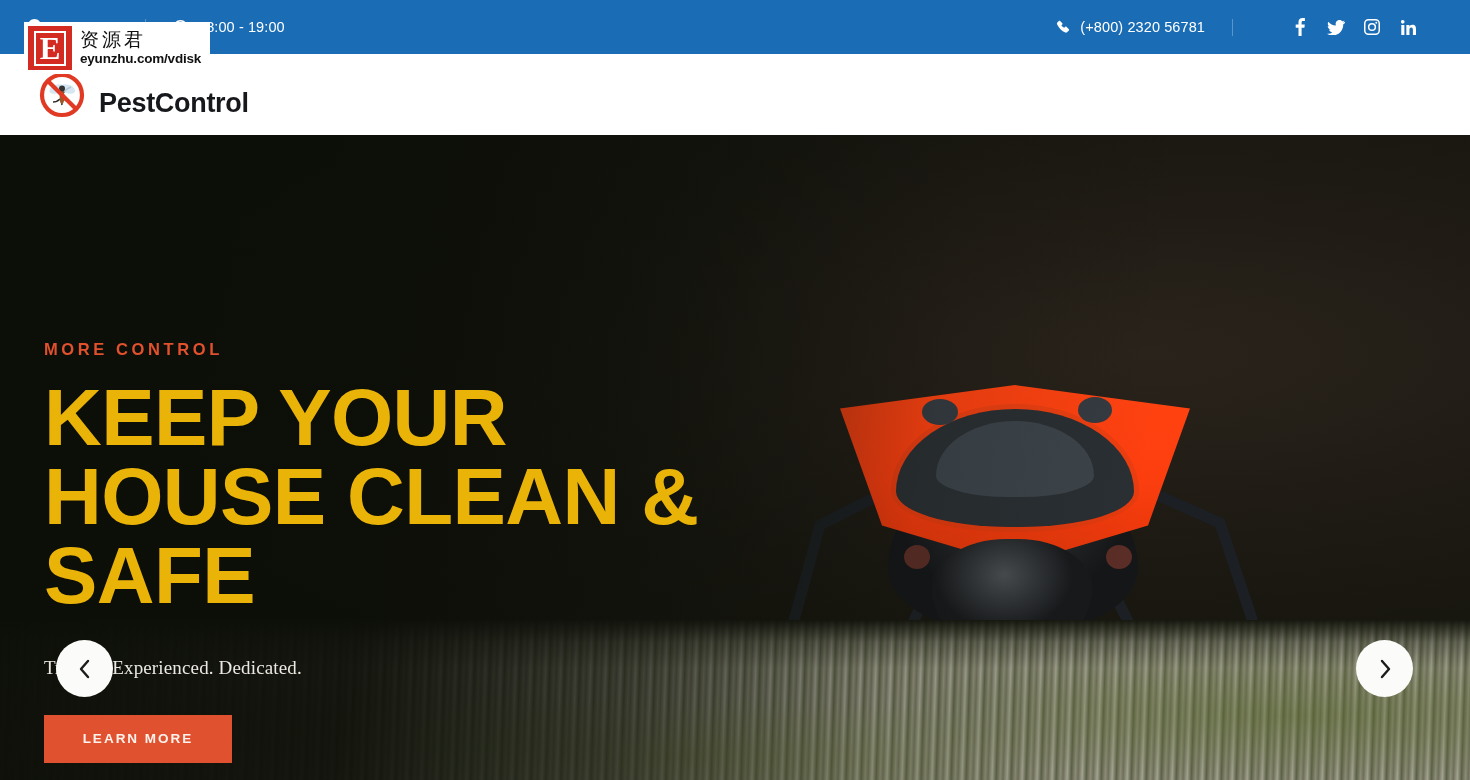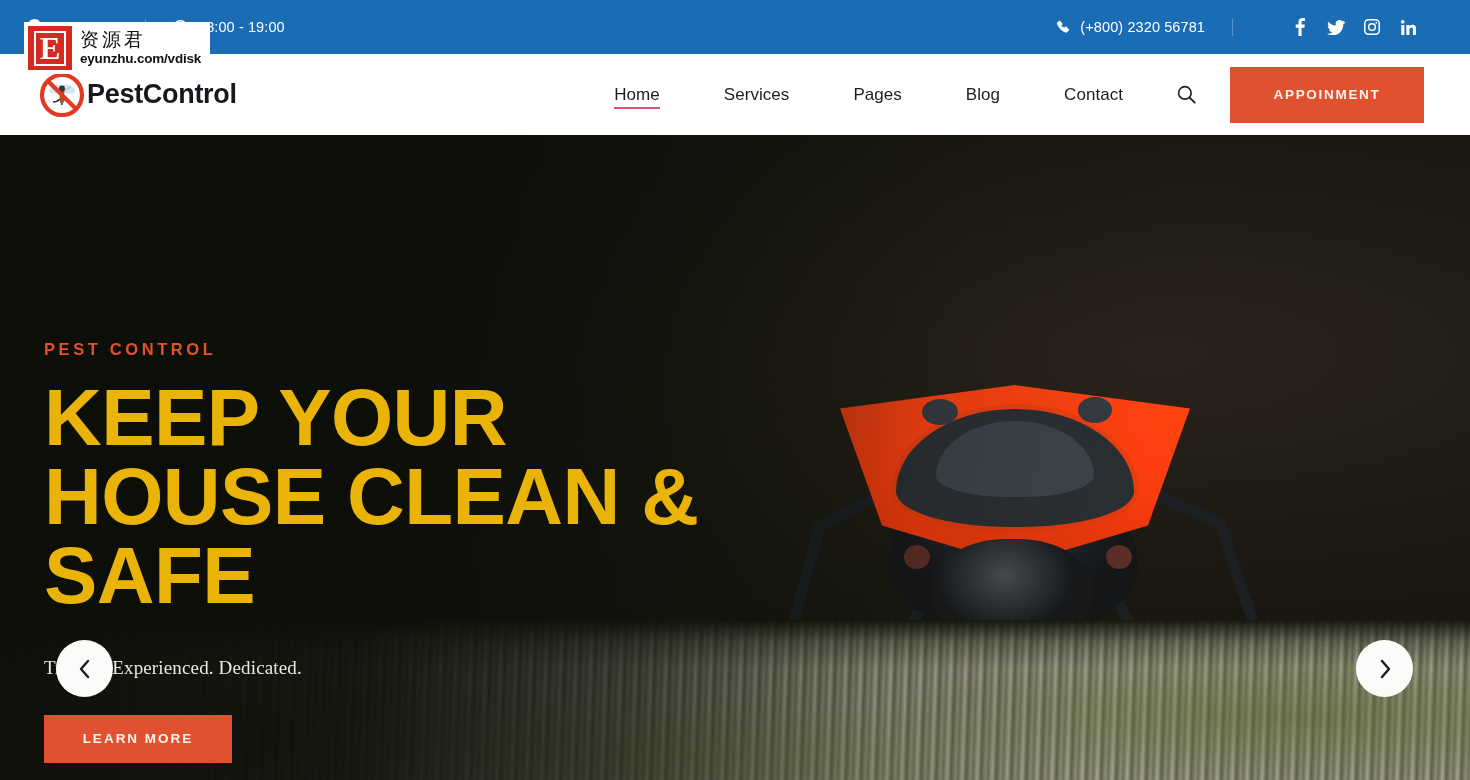--- a/index.html
+++ b/index.html
@@ -51,21 +51,21 @@
   
   .header {
     height:81px;
     background:#ffffff;
     display:flex;
     align-items:center;
     padding:0 0 0 38px;
     position:relative;
     z-index:4;
   }
-  .brand { display:flex; align-items:center; gap:1px; }
+  .brand { display:flex; align-items:flex-end; gap:13px; }
   .brand-icon { width:48px; height:48px; position:relative; flex:0 0 auto; }
   .brand-name {
     font-size:27px;
     font-weight:bold;
     color:#16181c;
     letter-spacing:-.3px;
   }
 
   .nav {
     display:flex;
@@ -394,36 +394,20 @@
         <ellipse cx="18.5" cy="18" rx="7.5" ry="4.2" fill="#cfe3f2" opacity=".85" transform="rotate(-22 18.5 18)"></ellipse>
         <ellipse cx="30" cy="18" rx="7.5" ry="4.2" fill="#cfe3f2" opacity=".85" transform="rotate(22 30 18)"></ellipse>
         <ellipse cx="24" cy="26" rx="2.4" ry="7" fill="#9a5a2a"></ellipse>
         <circle cx="24" cy="17.5" r="3" fill="#333"></circle>
         <line x1="9.9" y1="9.9" x2="38.1" y2="38.1" stroke="#e03a24" stroke-width="4.2"></line>
       </svg>
     </div>
     <div class="brand-name">PestControl</div>
   </div>
 
-  <nav class="nav">
-    <a class="nav-item active">Home</a>
-    <a class="nav-item">Services</a>
-    <a class="nav-item">Pages</a>
-    <a class="nav-item">Blog</a>
-    <a class="nav-item">Contact</a>
-
-    <div class="search-btn">
-      <svg width="19" height="19" viewBox="0 0 20 20">
-          <circle cx="8.3" cy="8.3" r="6.6" fill="none" stroke="#1b1d21" stroke-width="1.7"></circle>
-          <line x1="13.3" y1="13.3" x2="18.6" y2="18.6" stroke="#1b1d21" stroke-width="1.9" stroke-linecap="round"></line>
-        </svg>
-    </div>
-
-    <button class="appoint-btn">APPOINMENT</button>
-  </nav>
 </div>
 
 <div class="hero">
   <div class="hero-photo">
     <div class="bg-dark"></div>
     <div class="bug">
       <svg width="640" height="470" viewBox="0 0 640 470" style="position:absolute;inset:0;">
         <g stroke="#1c2024" stroke-width="11" fill="none" stroke-linecap="round">
           <path d="M200 210 L120 250 L90 360 L70 420"></path>
           <path d="M430 208 L520 248 L556 356 L578 420"></path>
@@ -444,21 +428,21 @@
       <div class="bug-head"></div>
       <div class="eye l"></div>
       <div class="eye r"></div>
     </div>
     <div class="bark"></div>
   </div>
 
   <div class="hero-overlay"></div>
 
   <div class="hero-content">
-    <div class="eyebrow">PEST CONTROL</div>
+    <div class="eyebrow">MORE CONTROL</div>
     <h1 class="hero-title">KEEP YOUR HOUSE CLEAN &amp; SAFE</h1>
     <p class="hero-sub">Trusted. Experienced. Dedicated.</p>
     <button class="hero-cta">LEARN MORE</button>
   </div>
 
   <div class="arrow prev">
     <span>
       <svg width="14" height="20" viewBox="0 0 14 20">
           <polyline points="10,2 3,10 10,18" fill="none" stroke="#1b1b1b" stroke-width="2.4" stroke-linecap="round" stroke-linejoin="round"></polyline>
         </svg>

